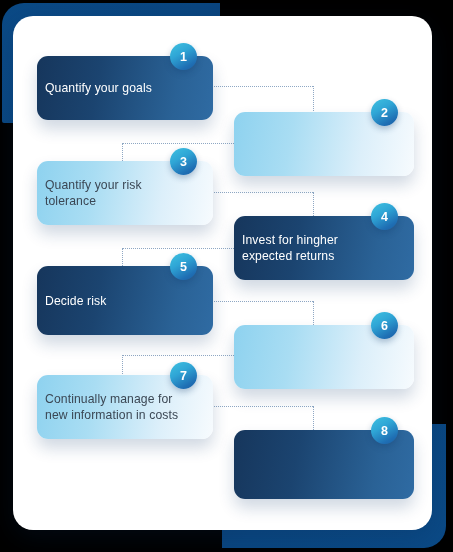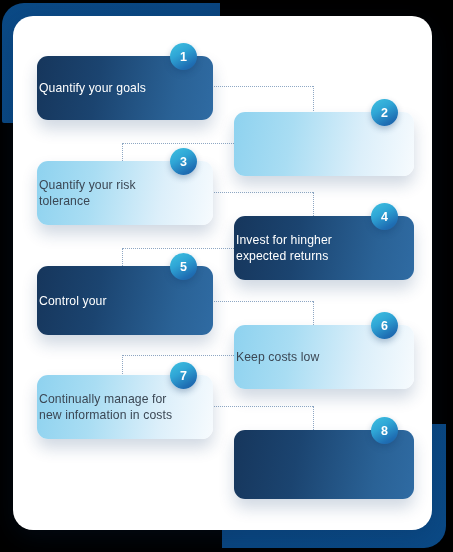--- a/index.html
+++ b/index.html
@@ -75,21 +75,21 @@
     position: absolute;
     border-radius: 11px;
     box-sizing: border-box;
     display: flex;
     align-items: center;
     z-index: 3;
     box-shadow: 0 9px 16px rgba(20,60,110,0.20);
   }
   .step .label {
     display: block;
-    padding: 0 0 0 2px;
+    padding: 0 0 0 8px;
     font-size: 12.2px;
     line-height: 16px;
     letter-spacing: 0.1px;
     white-space: pre-line;
   }
   .step.dark {
     background: linear-gradient(100deg, #16365c 0%, #1b4470 35%, #2a6296 78%, #2f6ba3 100%);
   }
   .step.dark .label {
     color: #ffffff;
@@ -166,26 +166,25 @@
     <span class="badge">3</span>
   </div>
 
   <div class="step dark" style="left:234px; top:216px; width:180px; height:64px;">
     <span class="label">Invest for hingher
 expected returns</span>
     <span class="badge">4</span>
   </div>
 
   <div class="step dark" style="left:37px; top:266px; width:176px; height:69px;">
-    <span class="label">Control your</span>
+    <span class="label">Decide risk</span>
     <span class="badge">5</span>
   </div>
 
   <div class="step light" style="left:234px; top:325px; width:180px; height:64px;">
-    <span class="label">Keep costs low</span>
     <span class="badge">6</span>
   </div>
 
   <div class="step light" style="left:37px; top:375px; width:176px; height:64px;">
     <span class="label">Continually manage for
 new information in costs</span>
     <span class="badge">7</span>
   </div>
 
   <div class="step dark" style="left:234px; top:430px; width:180px; height:69px;">

